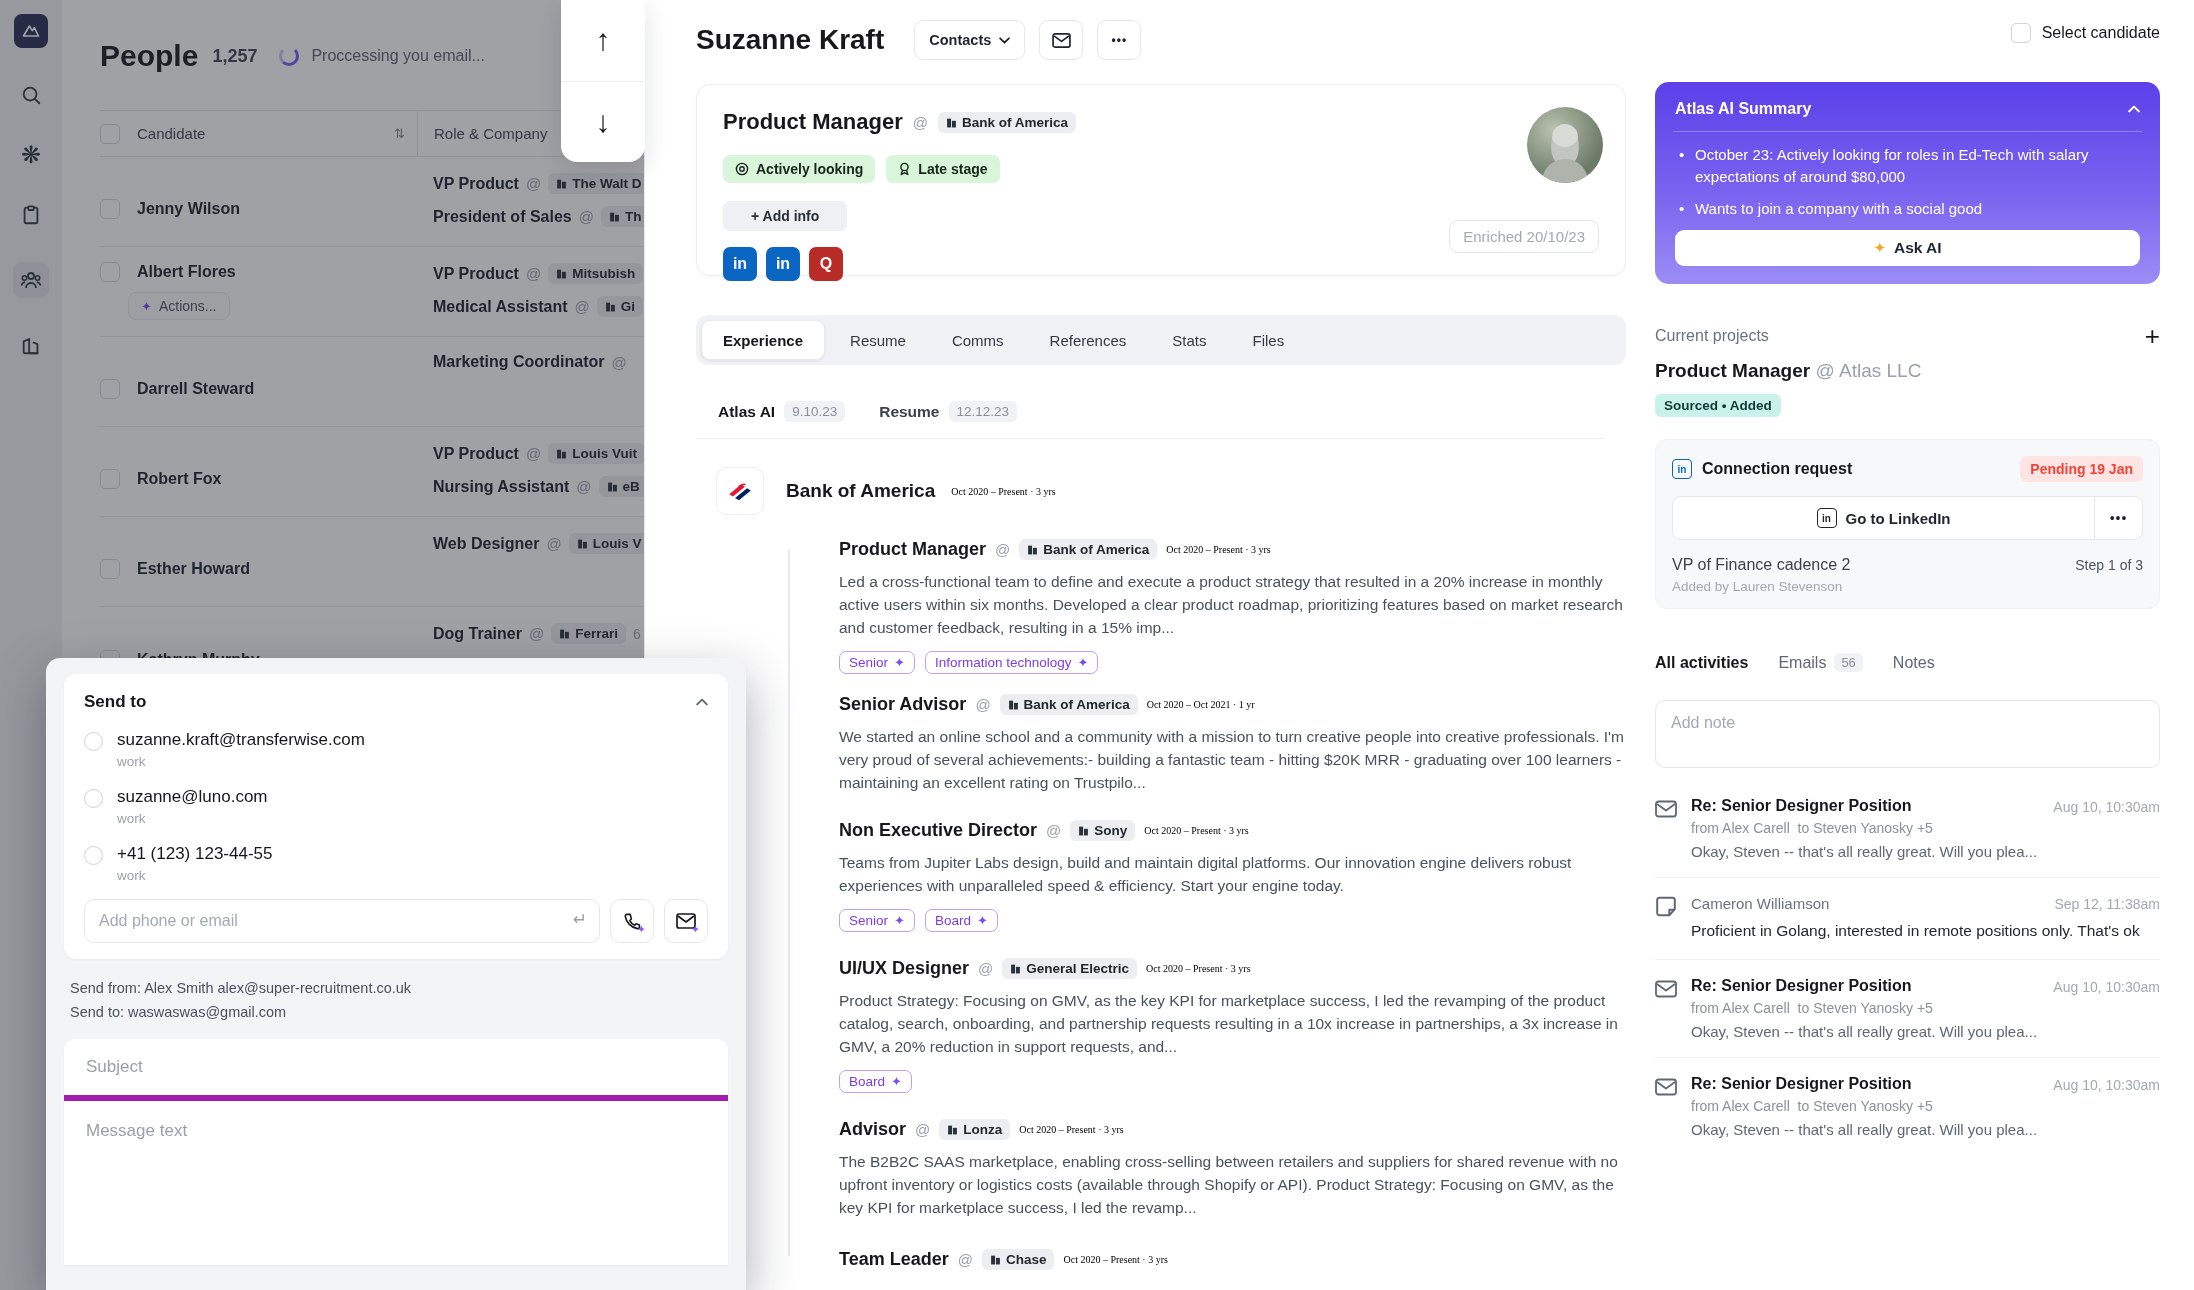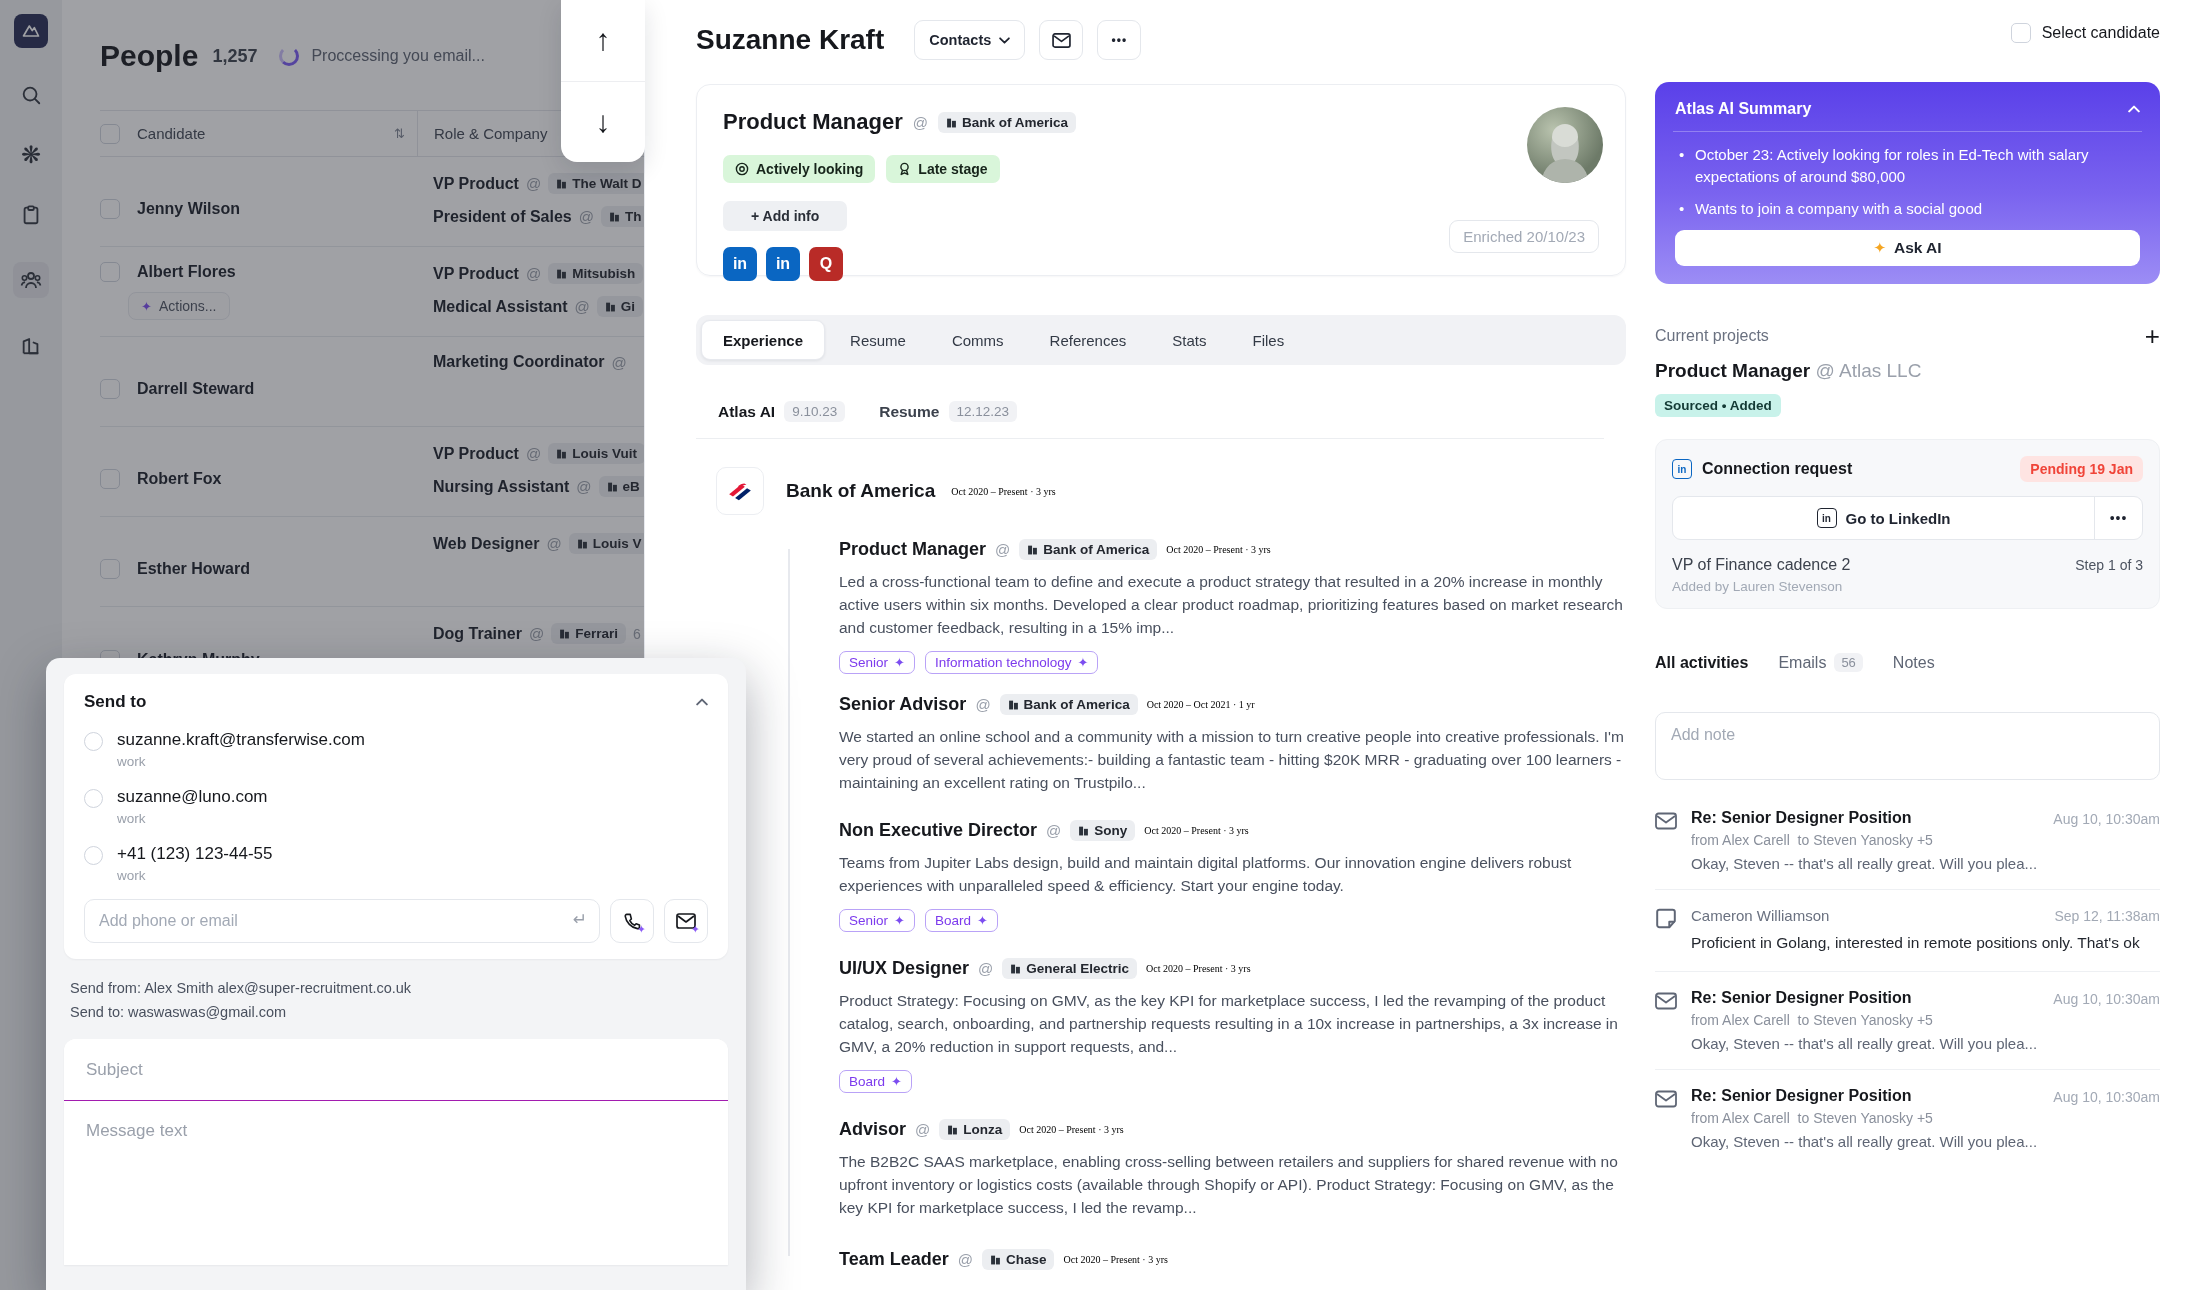--- a/index.html
+++ b/index.html
@@ -116,21 +116,21 @@
   .li-btn { flex:1; display:flex; align-items:center; justify-content:center; gap:9px; font-size:15px; font-weight:bold; color:#1f2430; }
   .li-more { width:48px; border-left:1px solid #e4e7ec; display:flex; align-items:center; justify-content:center; font-size:14px; color:#1f2430; letter-spacing:1px; }
   .cad-row { margin-top:16px; display:flex; justify-content:space-between; align-items:baseline; }
   .cad-name { font-size:16px; color:#3c424d; }
   .cad-step { font-size:14px; color:#4c5360; }
   .cad-by { margin-top:5px; font-size:13.5px; color:#a2a9b5; }
   .act-tabs { margin-top:44px; display:flex; align-items:center; gap:30px; }
   .act-tab { font-size:16px; color:#5f6675; display:flex; align-items:center; gap:8px; }
   .act-tab.active { font-weight:bold; color:#16181d; }
   .cnt-badge { background:#f1f2f5; border-radius:6px; padding:2px 7px; font-size:13px; color:#8a909c; }
-  .addnote { margin-top:40px; width:100%; height:68px; border:1px solid #e4e7ec; border-radius:10px; resize:none; font-family:inherit; font-size:16px; padding:13px 15px; color:#8b5cf6; background:#fff; }
+  .addnote { margin-top:28px; width:100%; height:68px; border:1px solid #e4e7ec; border-radius:10px; resize:none; font-family:inherit; font-size:16px; padding:13px 15px; color:#8b5cf6; background:#fff; }
   .addnote::placeholder { color:#a2a9b5; }
   .act-item { display:flex; gap:14px; padding:17px 0; border-bottom:1px solid #eef0f3; }
   .act-item:last-child { border-bottom:none; }
   .act-ic { width:22px; height:22px; flex:none; margin-top:1px; color:#5f6675; }
   .act-body { flex:1; min-width:0; }
   .act-line1 { display:flex; align-items:flex-end; justify-content:space-between; gap:10px; }
   .act-title { font-size:16px; font-weight:bold; color:#16181d; white-space:nowrap; }
   .act-author { font-size:15px; color:#6a7180; }
   .act-time { font-size:14px; color:#a2a9b5; white-space:nowrap; }
   .act-meta { margin-top:5px; font-size:14px; color:#8a909c; }
@@ -155,21 +155,21 @@
   .opt-n { margin-top:4px; font-size:13.5px; color:#9aa0ab; }
   .addrow { display:flex; gap:10px; margin-top:16px; }
   .addinput-wrap { flex:1; position:relative; }
   .addinput { width:100%; height:44px; border:1px solid #e4e7ec; border-radius:10px; font-family:inherit; font-size:16px; padding:0 40px 0 14px; color:#16181d; }
   .addinput::placeholder { color:#a2a9b5; }
   .ret-glyph { position:absolute; right:13px; top:10px; color:#9aa0ab; font-size:17px; }
   .sq-btn { width:44px; height:44px; border:1px solid #e4e7ec; border-radius:10px; background:#fff; display:flex; align-items:center; justify-content:center; position:relative; }
   .sq-btn .mini-sparkle { position:absolute; right:7px; bottom:6px; color:#8b5cf6; font-size:11px; }
   .send-meta { margin-top:17px; padding-left:6px; font-size:14.5px; color:#49505e; line-height:24px; }
   .compose-card { margin-top:15px; background:#fff; border-radius:12px 12px 0 0; box-shadow:0 1px 2px rgba(16,24,40,0.05); }
-  .subj { width:100%; border:none; outline:none; font-family:inherit; font-size:17px; height:62px; padding:0 22px; color:#16181d; border-bottom:1px solid #a21caf; border-radius:12px 12px 0 0; }
+  .subj { width:100%; border:none; outline:none; font-family:inherit; font-size:17px; height:62px; padding:0 22px; color:#16181d; border-bottom:6px solid #a21caf; border-radius:12px 12px 0 0; }
   .subj::placeholder, .msg::placeholder { color:#9aa0ab; }
   .msg { width:100%; border:none; outline:none; resize:none; font-family:inherit; font-size:17px; height:160px; padding:20px 22px; color:#16181d; }
 </style>
 </head>
 <body>
 
 <div class="stage">
 
   <div class="left-region">
     <aside class="sidebar">

